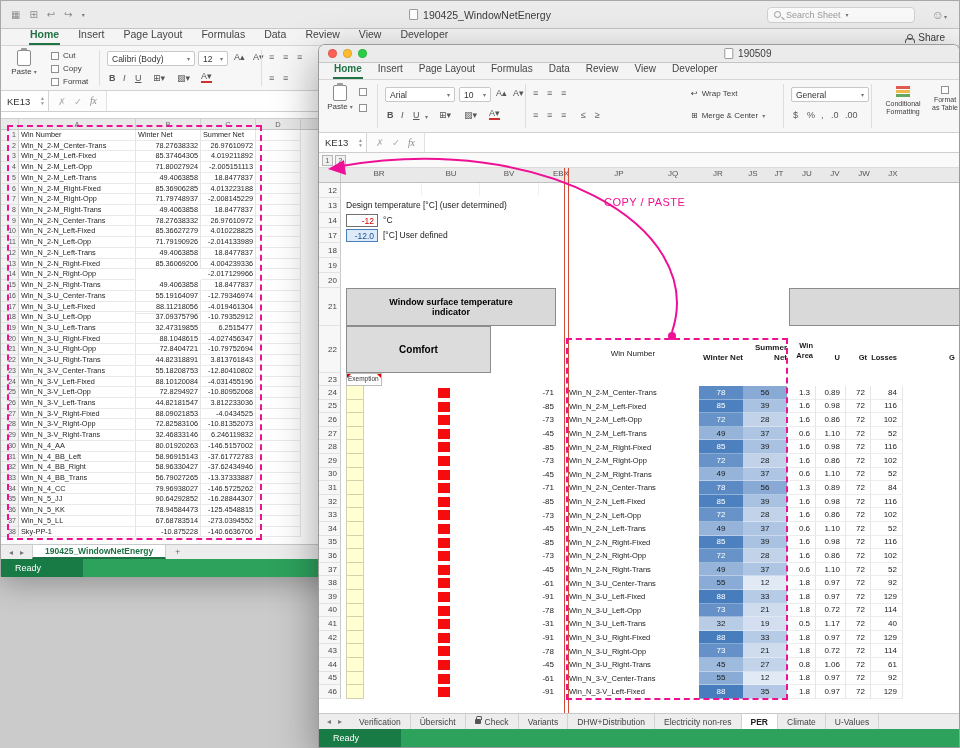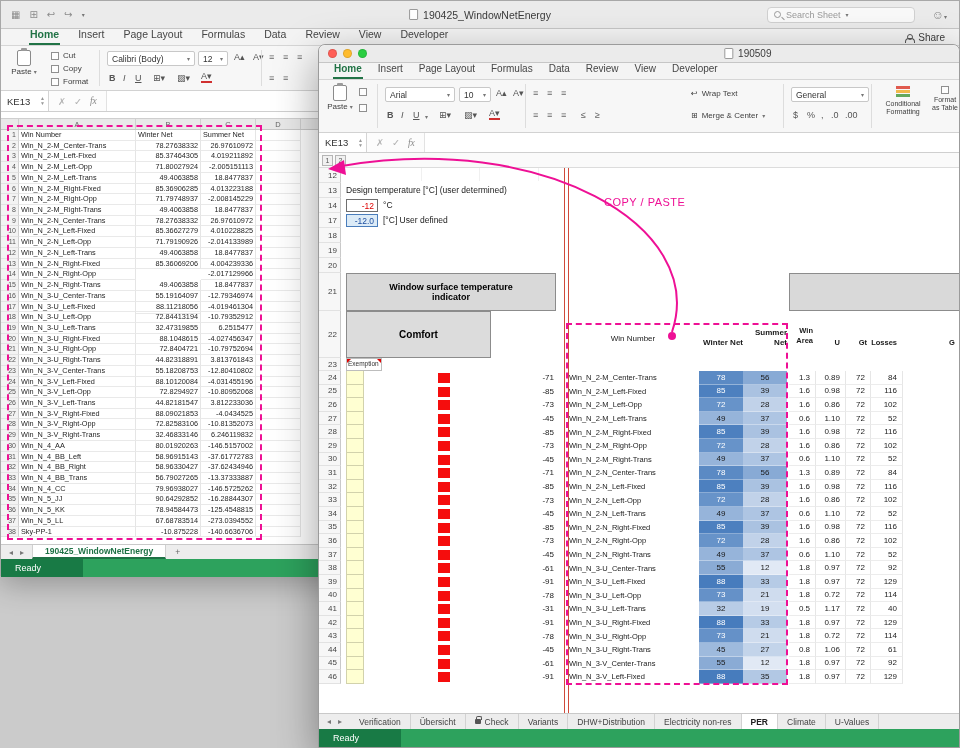--- a/index.html
+++ b/index.html
@@ -342,21 +342,21 @@
           <div class="bw-row">
             <div class="bw-rn">17</div>
             <div class="bw-c" style="width: 117px;">Win_N_3-U_Left-Fixed</div>
             <div class="bw-c num" style="width: 65px;">88.11218056</div>
             <div class="bw-c num" style="width: 55px;">-4.019461304</div>
             <div class="bw-c" style="width: 45px;"></div>
           </div>
           <div class="bw-row">
             <div class="bw-rn">18</div>
             <div class="bw-c" style="width: 117px;">Win_N_3-U_Left-Opp</div>
-            <div class="bw-c num" style="width: 65px;">72.84413194</div>
+            <div class="bw-c num" style="width: 65px;">37.09375796</div>
             <div class="bw-c num" style="width: 55px;">-10.79352912</div>
             <div class="bw-c" style="width: 45px;"></div>
           </div>
           <div class="bw-row">
             <div class="bw-rn">19</div>
             <div class="bw-c" style="width: 117px;">Win_N_3-U_Left-Trans</div>
             <div class="bw-c num" style="width: 65px;">32.47319855</div>
             <div class="bw-c num" style="width: 55px;">6.2515477</div>
             <div class="bw-c" style="width: 45px;"></div>
           </div>
@@ -614,20 +614,36 @@
         <span class="fx">fx</span>
       </div>
       <div class="fbar-input"></div>
     </div>
 
     <div class="fw-body">
       <div class="fw-strip">
         <span class="outline-btn" style="left:3px;">1</span>
         <span class="outline-btn" style="left:16px;">2</span>
       </div>
+      <div class="fw-colheads" id="fw-colheads">
+        <span class="corner"></span>
+      <span class="fw-ch" style="left: 60px;">BR</span>
+          <span class="fw-ch" style="left: 132px;">BU</span>
+          <span class="fw-ch" style="left: 190px;">BV</span>
+          <span class="fw-ch" style="left: 242px;">EBX</span>
+          <span class="fw-ch" style="left: 300px;">JP</span>
+          <span class="fw-ch" style="left: 354px;">JQ</span>
+          <span class="fw-ch" style="left: 399px;">JR</span>
+          <span class="fw-ch" style="left: 434px;">JS</span>
+          <span class="fw-ch" style="left: 460px;">JT</span>
+          <span class="fw-ch" style="left: 488px;">JU</span>
+          <span class="fw-ch" style="left: 516px;">JV</span>
+          <span class="fw-ch" style="left: 545px;">JW</span>
+          <span class="fw-ch" style="left: 574px;">JX</span>
+        </div>
       <div class="redline" style="left:245px;"></div>
       <div class="redline" style="left:249px;"></div>
 
       <div class="fw-data" id="fw-data">
         <div class="rn-col"></div>
         <div class="gridv" style="left:102px;"></div>
         <div class="gridv" style="left:160px;"></div>
         <div class="gridv" style="left:219px;"></div>
 
         <div class="ov design-label" style="left:27px;top:17px;">Design temperature [°C] (user determined)</div>

